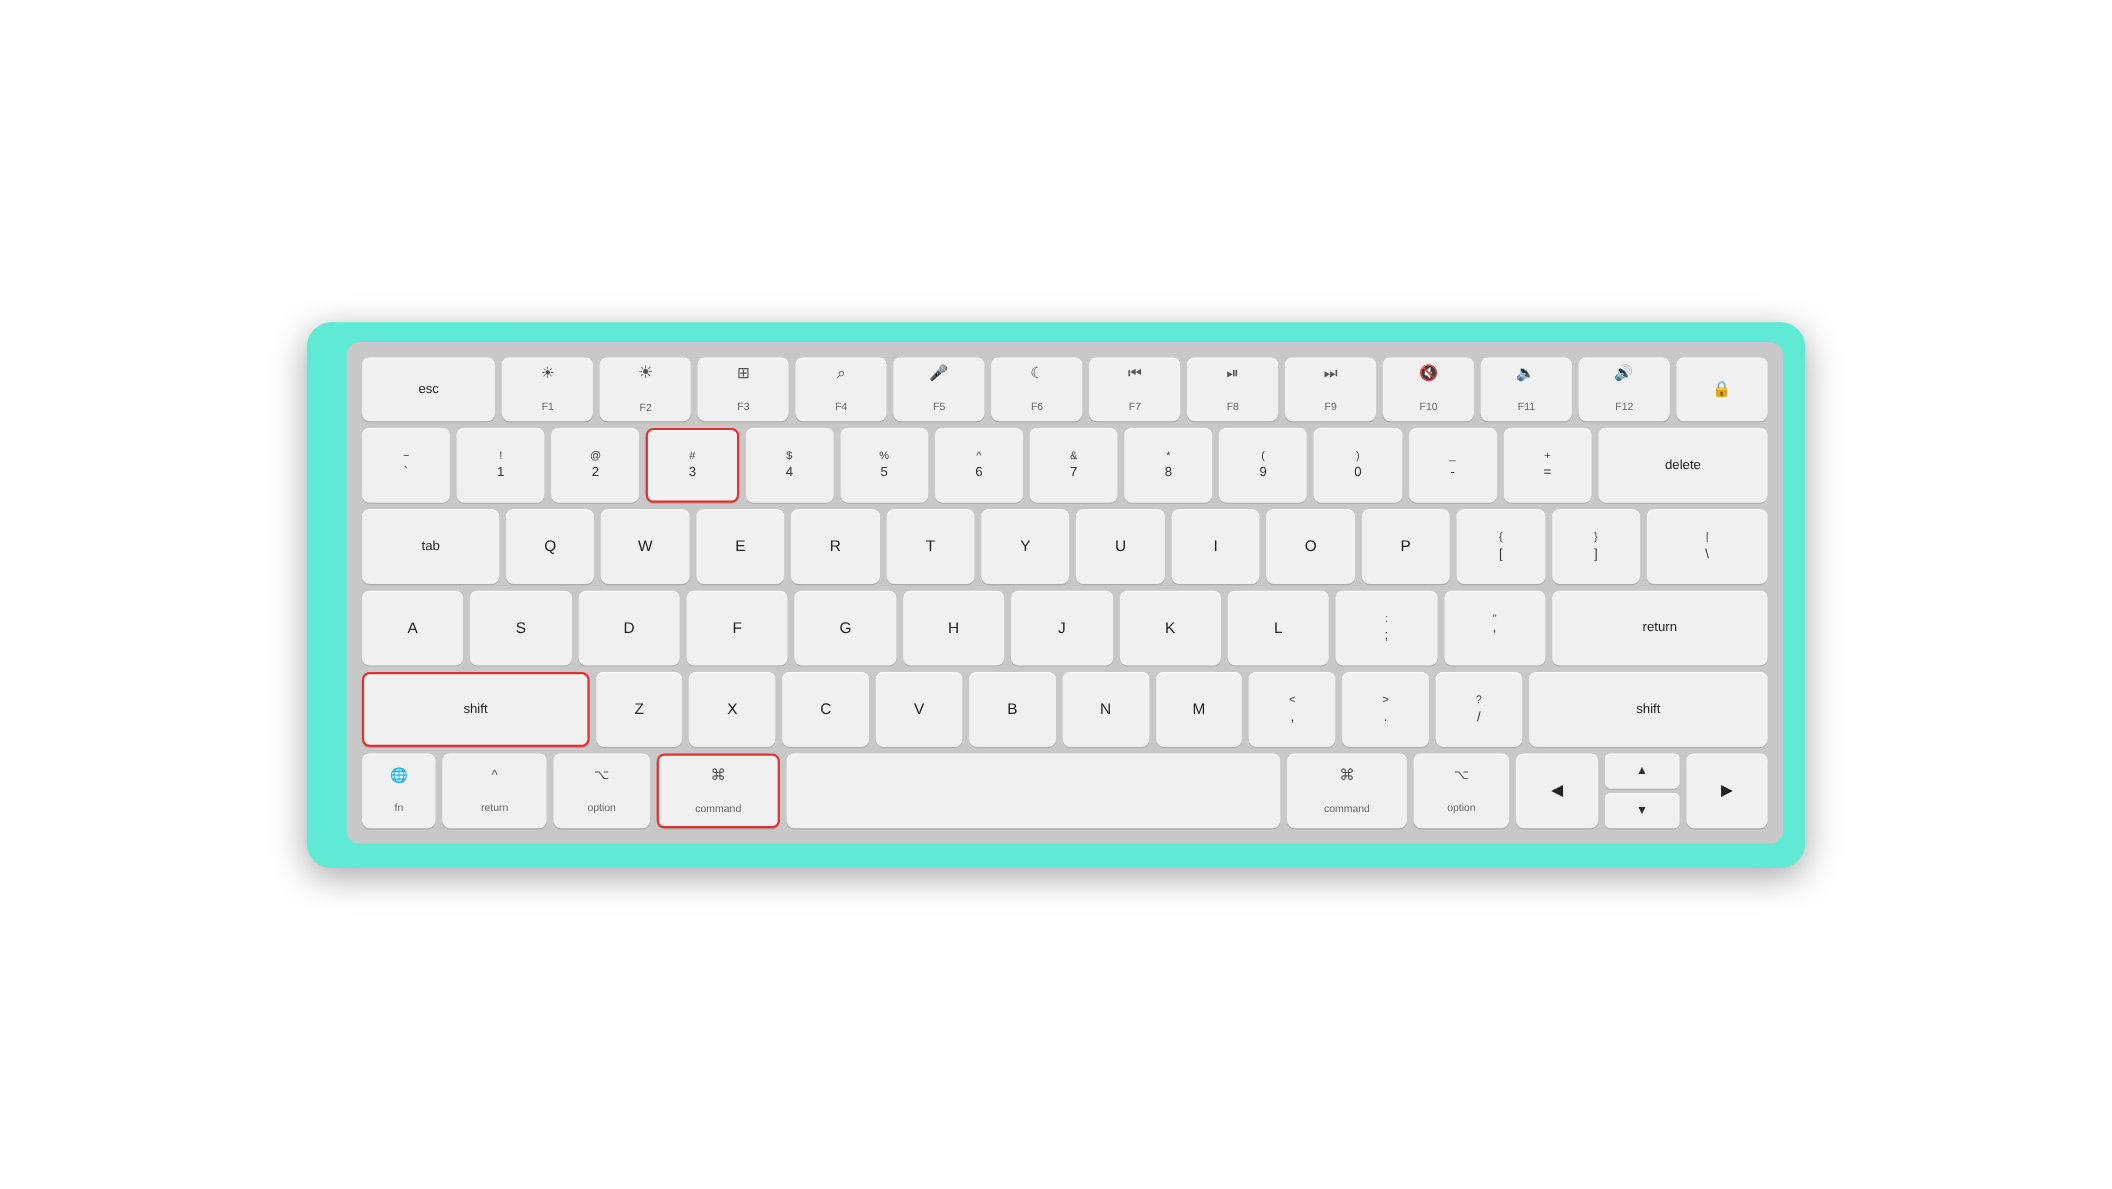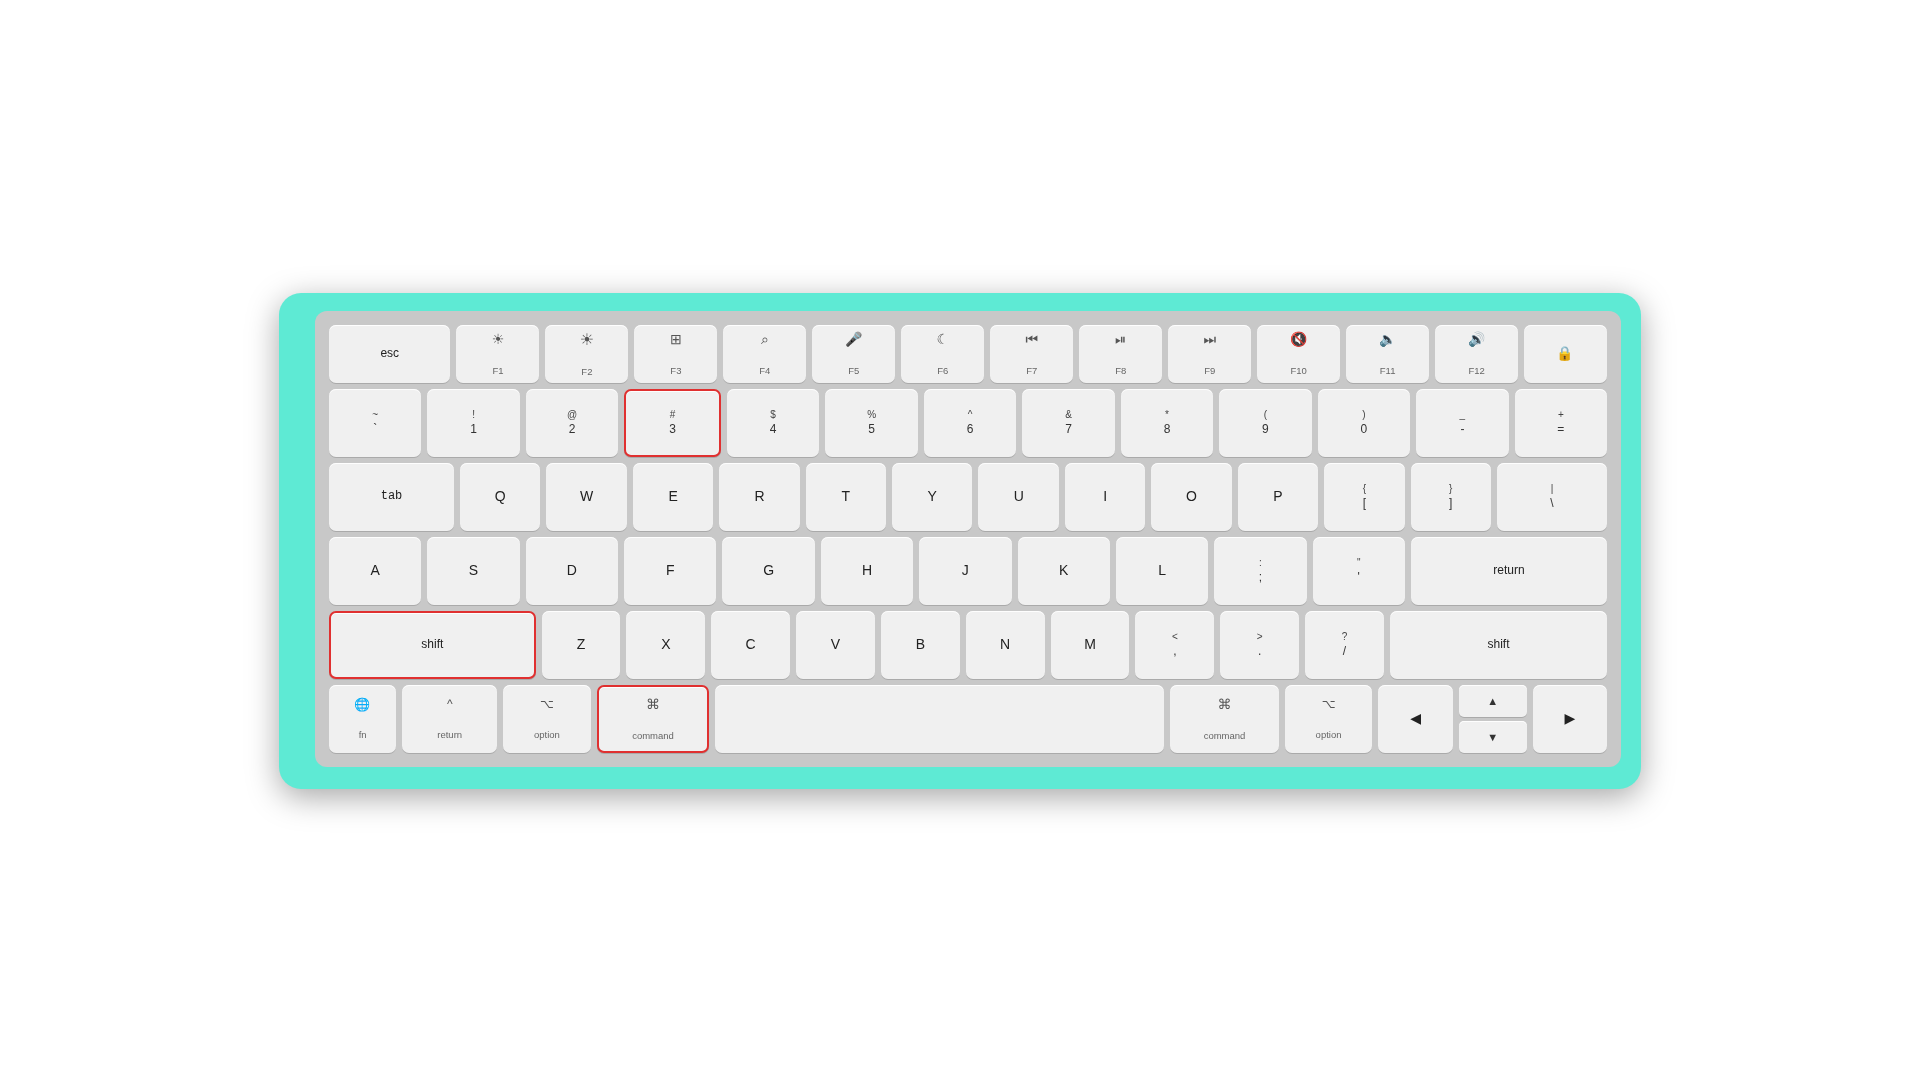--- a/index.html
+++ b/index.html
@@ -76,21 +76,21 @@
       font-size: 14px;
       color: #555;
     }
 
     
     .row1 .key { min-height: 58px; }
 
     
     .key-esc { flex: 1.5; }
     .key-delete { flex: 2; }
-    .key-tab { flex: 1.6; font-family: Liberation Mono, monospace; }
+    .key-tab { flex: 1.6; }
     .key-backslash { flex: 1.4; }
     .key-capslock { flex: 1.9; }
     .key-return { flex: 2.2; }
     .key-shift-l { flex: 2.7; }
     .key-shift-r { flex: 2.9; }
     .key-fn { flex: 0.9; }
     .key-control { flex: 1.3; }
     .key-option-l { flex: 1.2; }
     .key-command-l { flex: 1.5; }
     .key-spacebar { flex: 6.5; }
@@ -264,20 +264,23 @@
             <span class="top-sym">_</span>
             <span class="bot-sym">-</span>
           </div>
       </div>
       <div class="key">
         <div class="key-2line">
             <span class="top-sym">+</span>
             <span class="bot-sym">=</span>
           </div>
       </div>
+      <div class="key key-delete">
+        <span class="main-label" style="font-size:12px;">delete</span>
+      </div>
     </div>
 
     <div class="key-row">
       <div class="key key-tab">
         <span class="main-label" style="font-size:12px;">tab</span>
       </div>
       <div class="key">
           <span class="main-label">Q</span>
         </div>
       <div class="key">

